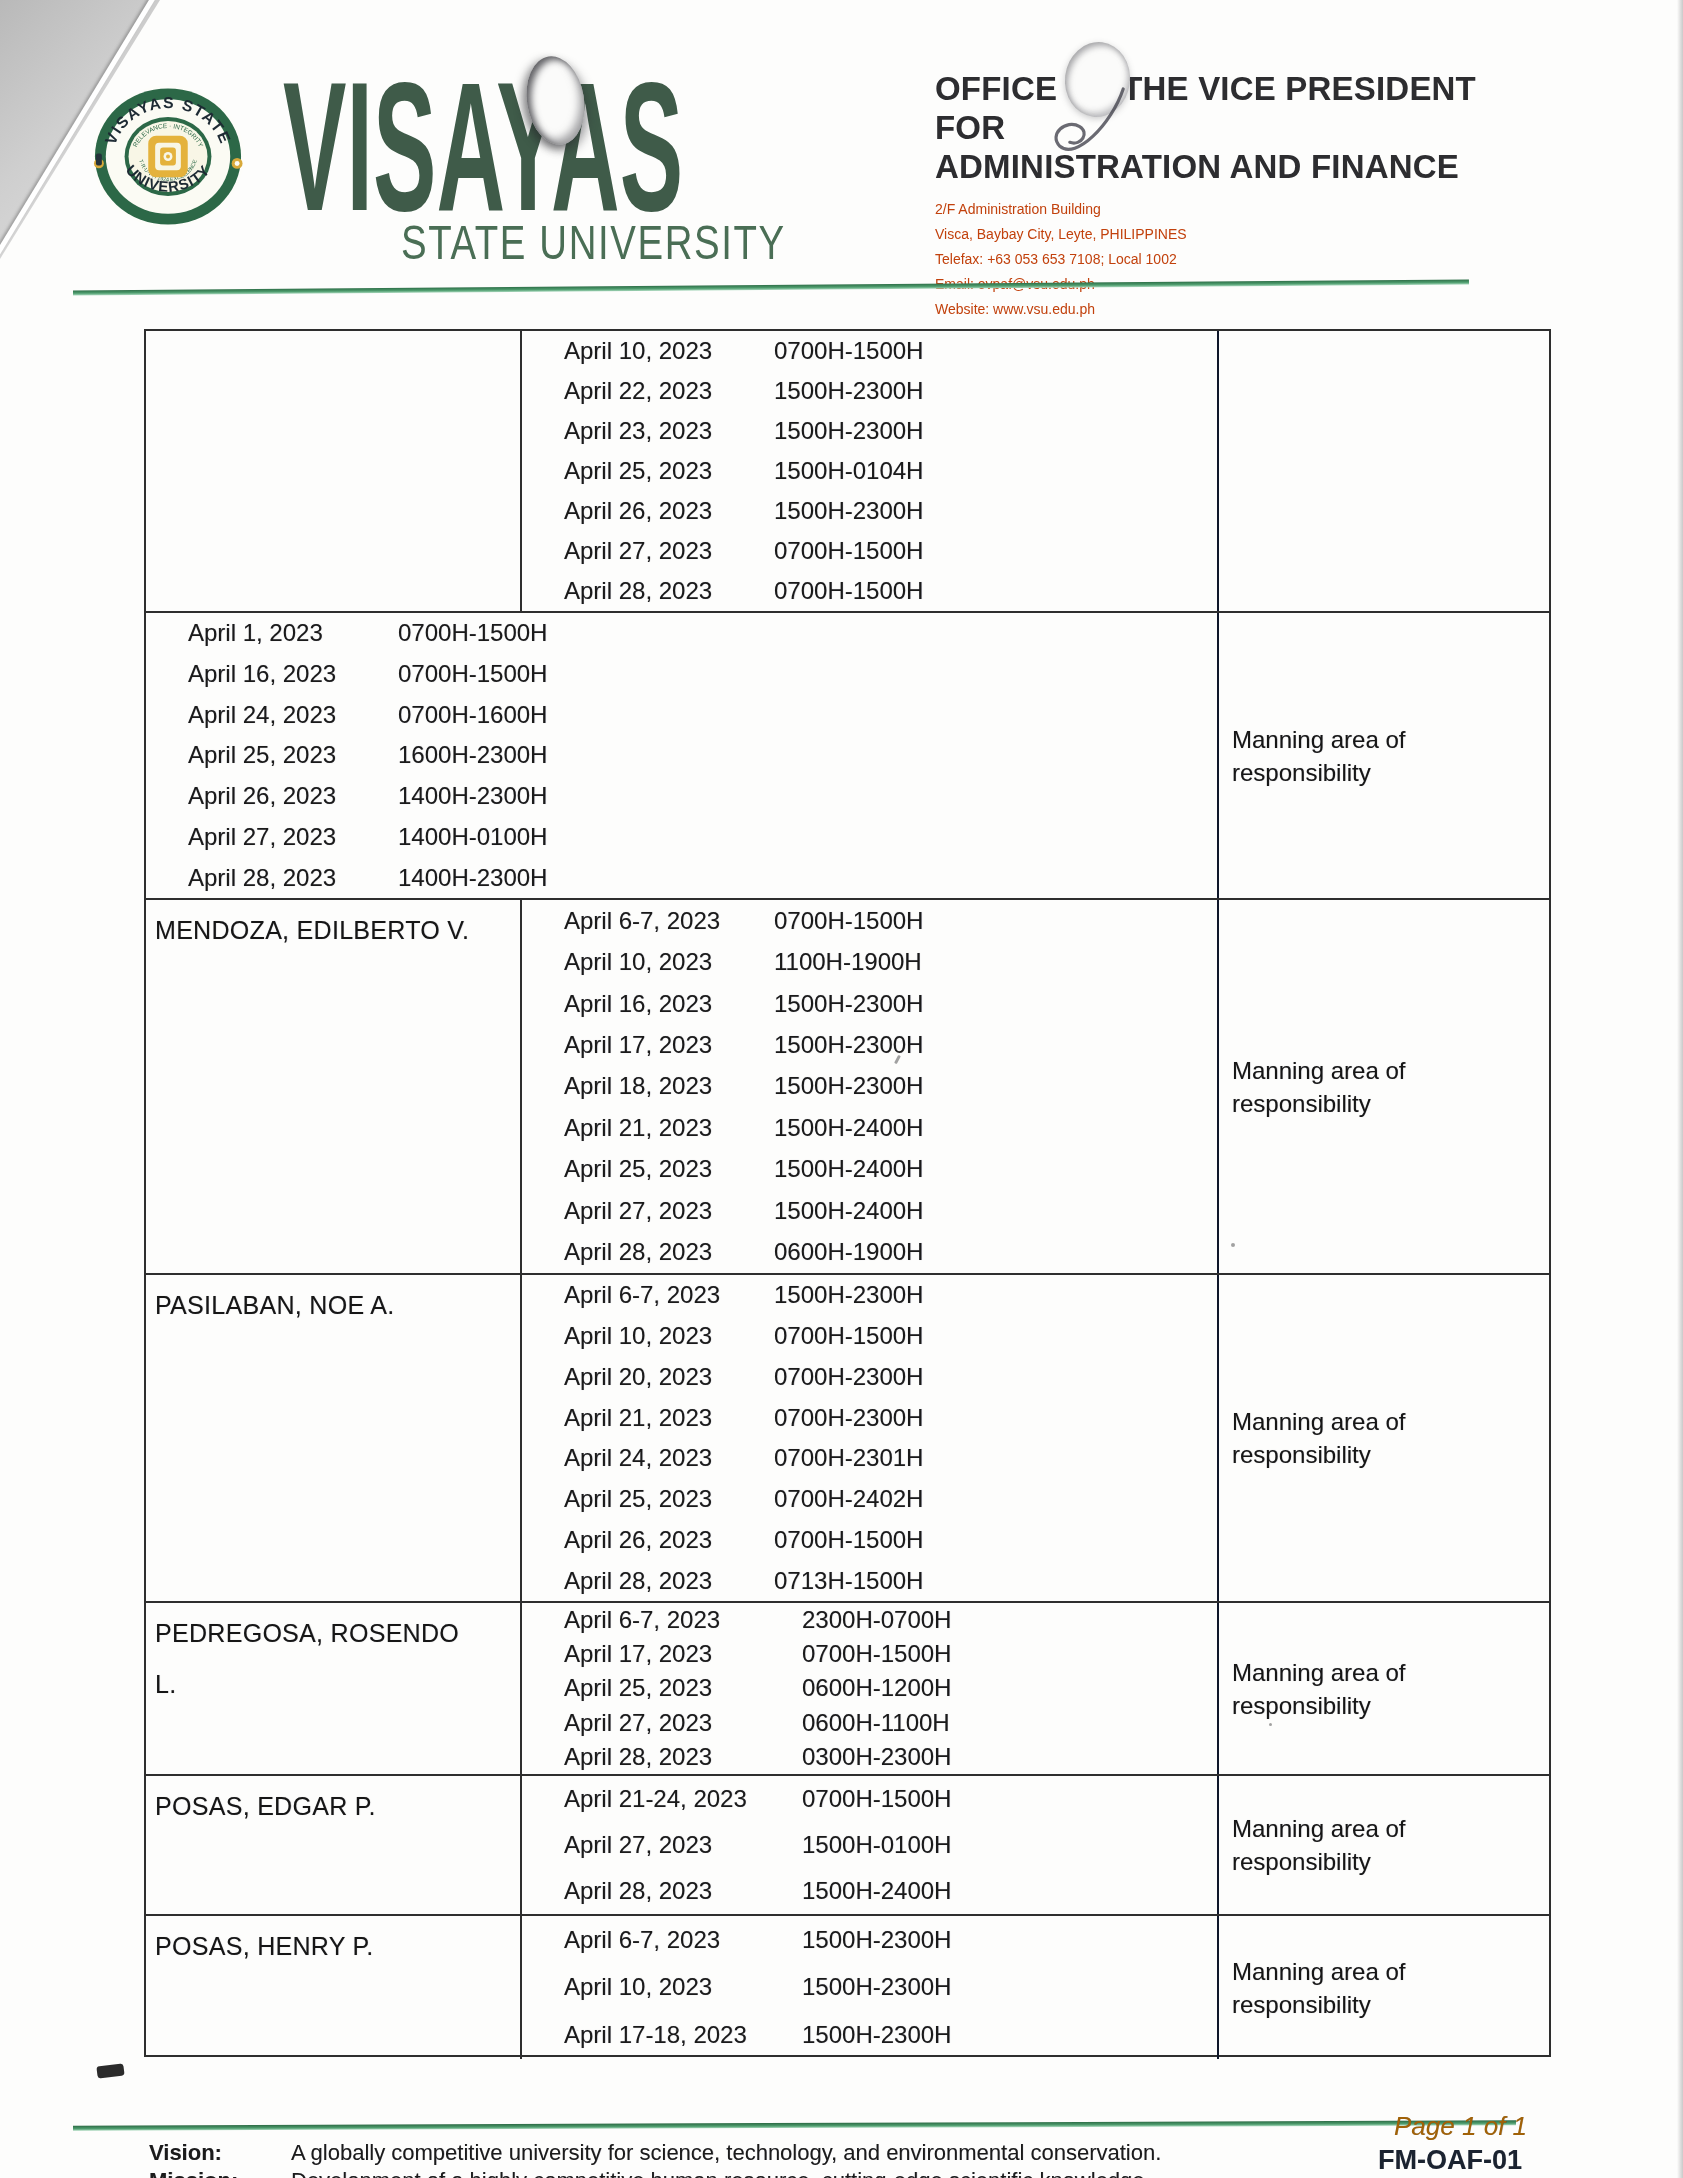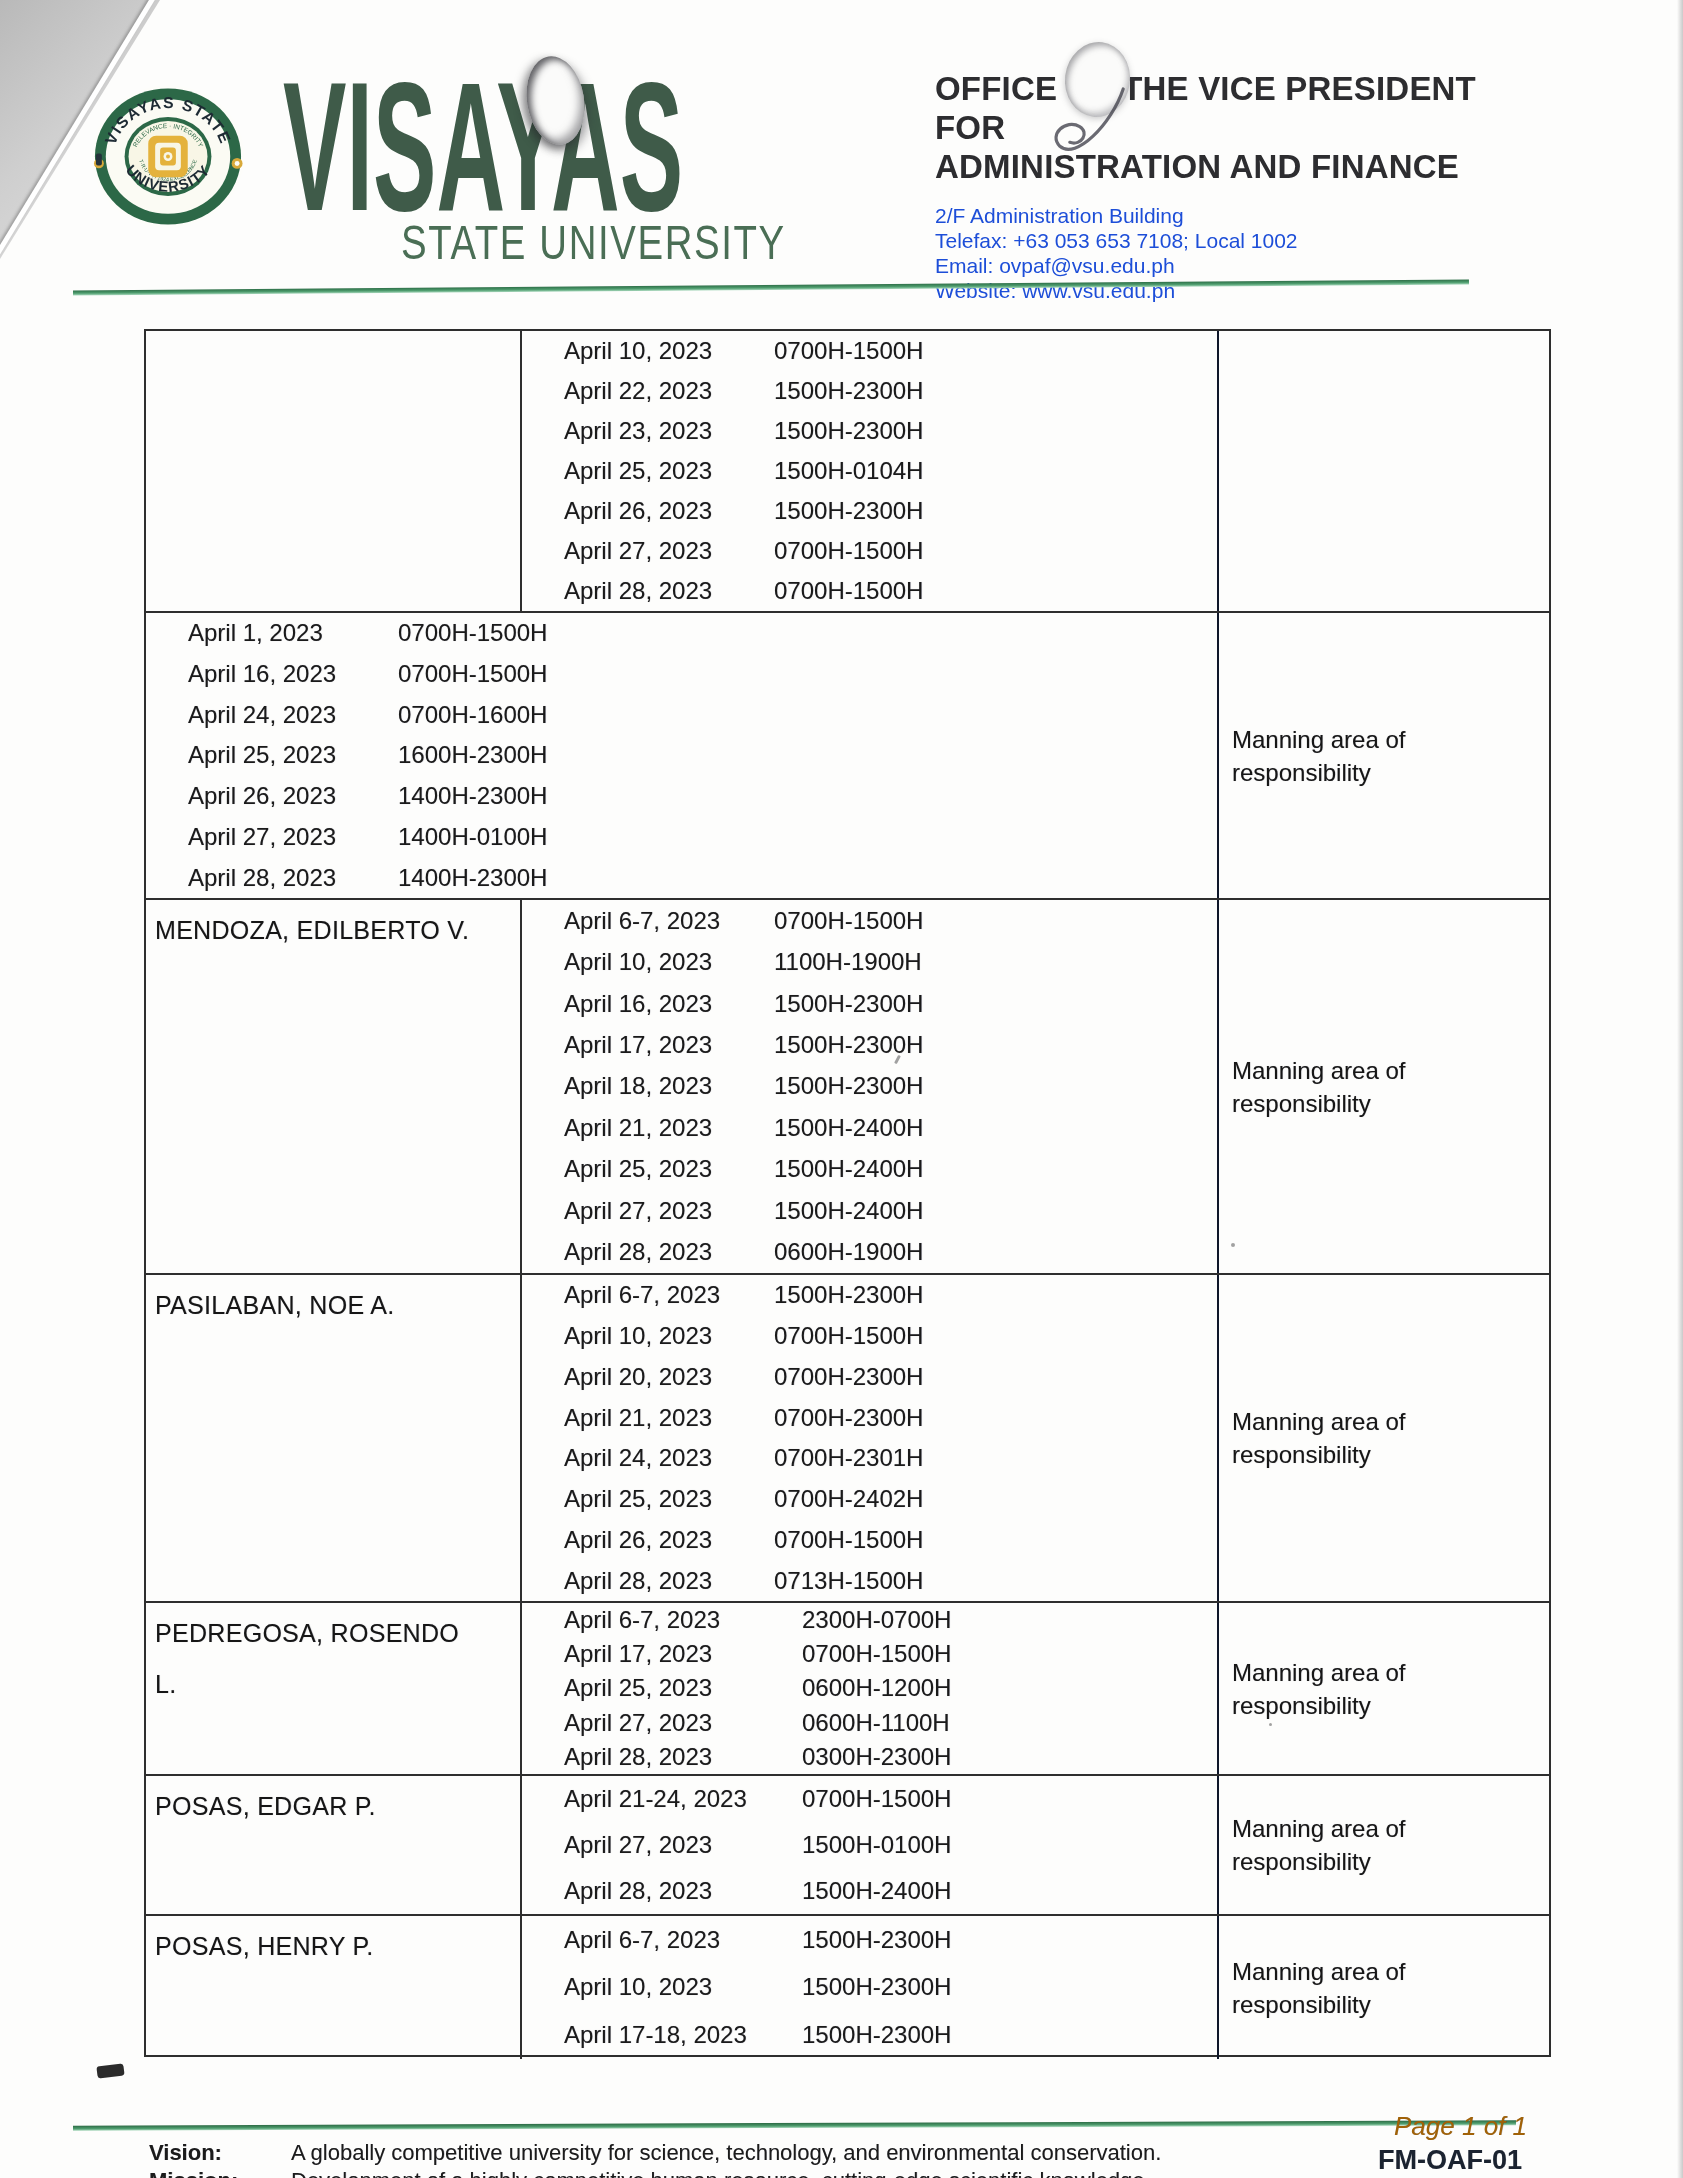--- a/index.html
+++ b/index.html
@@ -34,21 +34,21 @@
   
   .logo-wordmark{position:absolute;left:283px;top:55px;font-size:183px;font-weight:700;
     line-height:183px;color:#3f5b49;letter-spacing:0;transform:scaleX(.52);
     transform-origin:left top;white-space:nowrap;}
   .logo-subtitle{position:absolute;left:401px;top:219px;font-size:48px;font-weight:400;
     line-height:48px;color:#4a6e55;letter-spacing:2px;transform:scaleX(.8);
     transform-origin:left top;white-space:nowrap;}
   .seal-wrap{position:absolute;left:91px;top:84px;}
   .office-block{position:absolute;left:935px;top:69px;width:594px;}
   .office-title{font-size:33px;font-weight:700;line-height:39px;color:#2d2d30;letter-spacing:0.2px;}
-  .office-address{margin-top:17px;font-size:21px;line-height:25px;color:#1d4ed8;}
+  .office-address{margin-top:11px;font-size:14px;line-height:25px;color:#c2410c;}
   .header-rule{position:absolute;left:73px;top:285px;width:1396px;height:5px;
     background:linear-gradient(to bottom,#2f7049 0%,#4e9d6e 55%,#a9d8bd 100%);
     transform:rotate(-.45deg);}
 
   
   .sched-table{position:absolute;left:144px;top:329px;width:1407px;height:1728px;
     border:2px solid #2e2e2e;box-sizing:border-box;}
   .section{display:flex;box-sizing:border-box;border-bottom:2px solid #2e2e2e;}
   .section:last-child{border-bottom:none;}
   .name-cell{width:376px;box-sizing:border-box;border-right:2px solid #2e2e2e;
@@ -119,20 +119,21 @@
   <div class="logo-wordmark">VISAYAS</div>
   <div class="logo-subtitle">STATE UNIVERSITY</div>
 
   <div class="office-block">
     <div class="office-title">
       <div>OFFICE OF THE VICE PRESIDENT FOR</div>
       <div>ADMINISTRATION AND FINANCE</div>
     </div>
     <div class="office-address">
       <div>2/F Administration Building</div>
+      <div>Visca, Baybay City, Leyte, PHILIPPINES</div>
       <div>Telefax: +63 053 653 7108; Local 1002</div>
       <div>Email: ovpaf@vsu.edu.ph</div>
       <div>Website: www.vsu.edu.ph</div>
     </div>
   </div>
 
   <div class="header-rule"></div>
 
   <div class="sched-table">
   <div class="section" style="height: 282px;">

